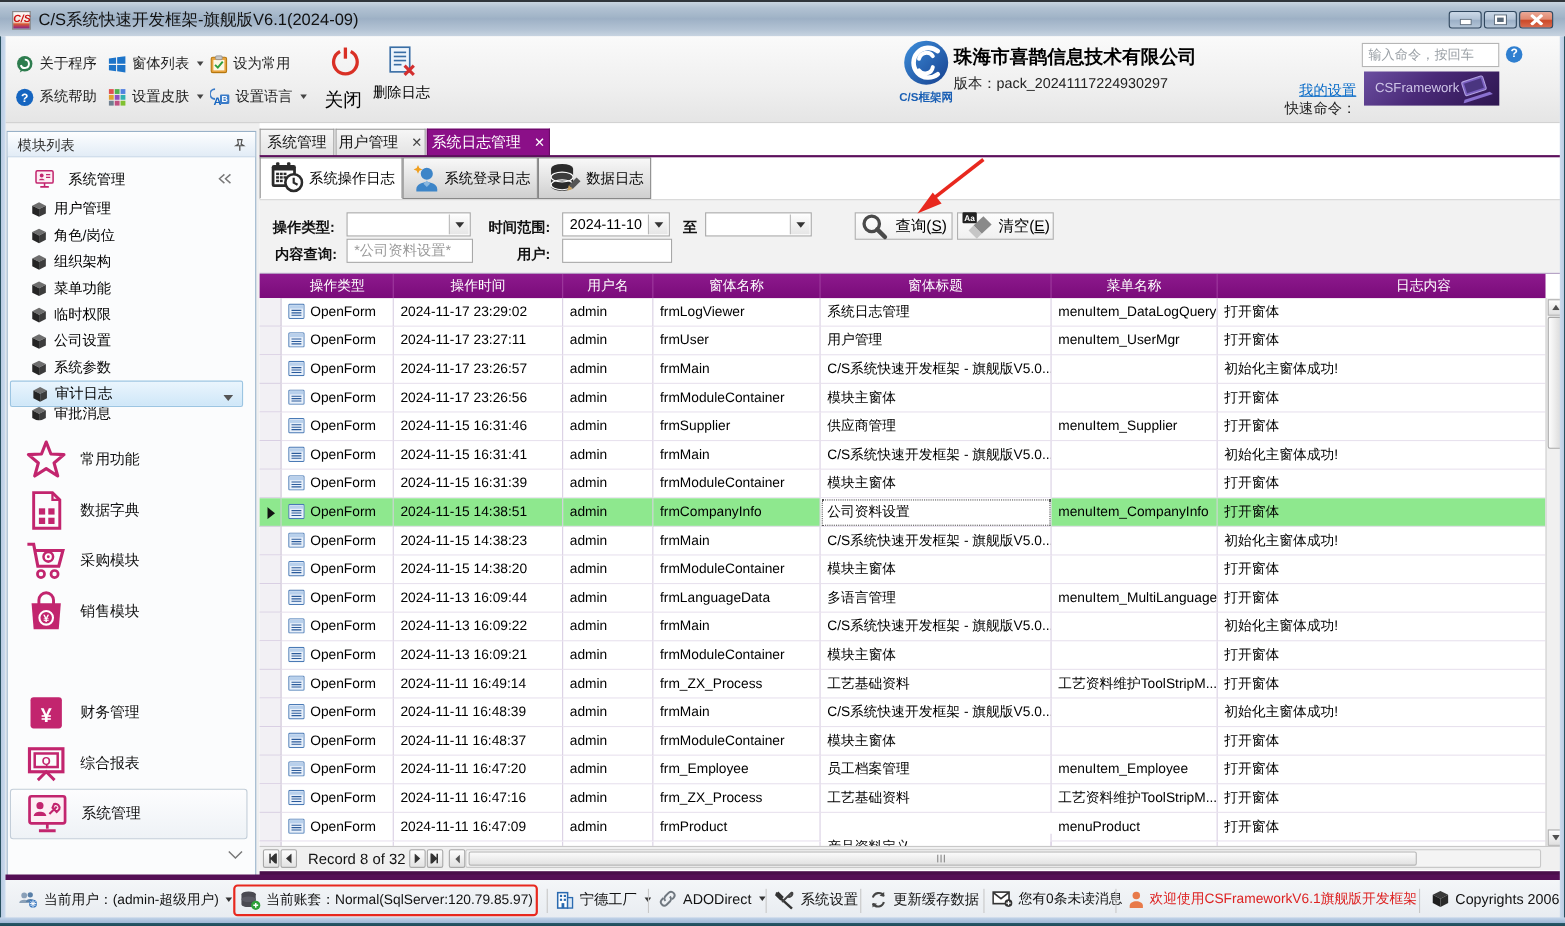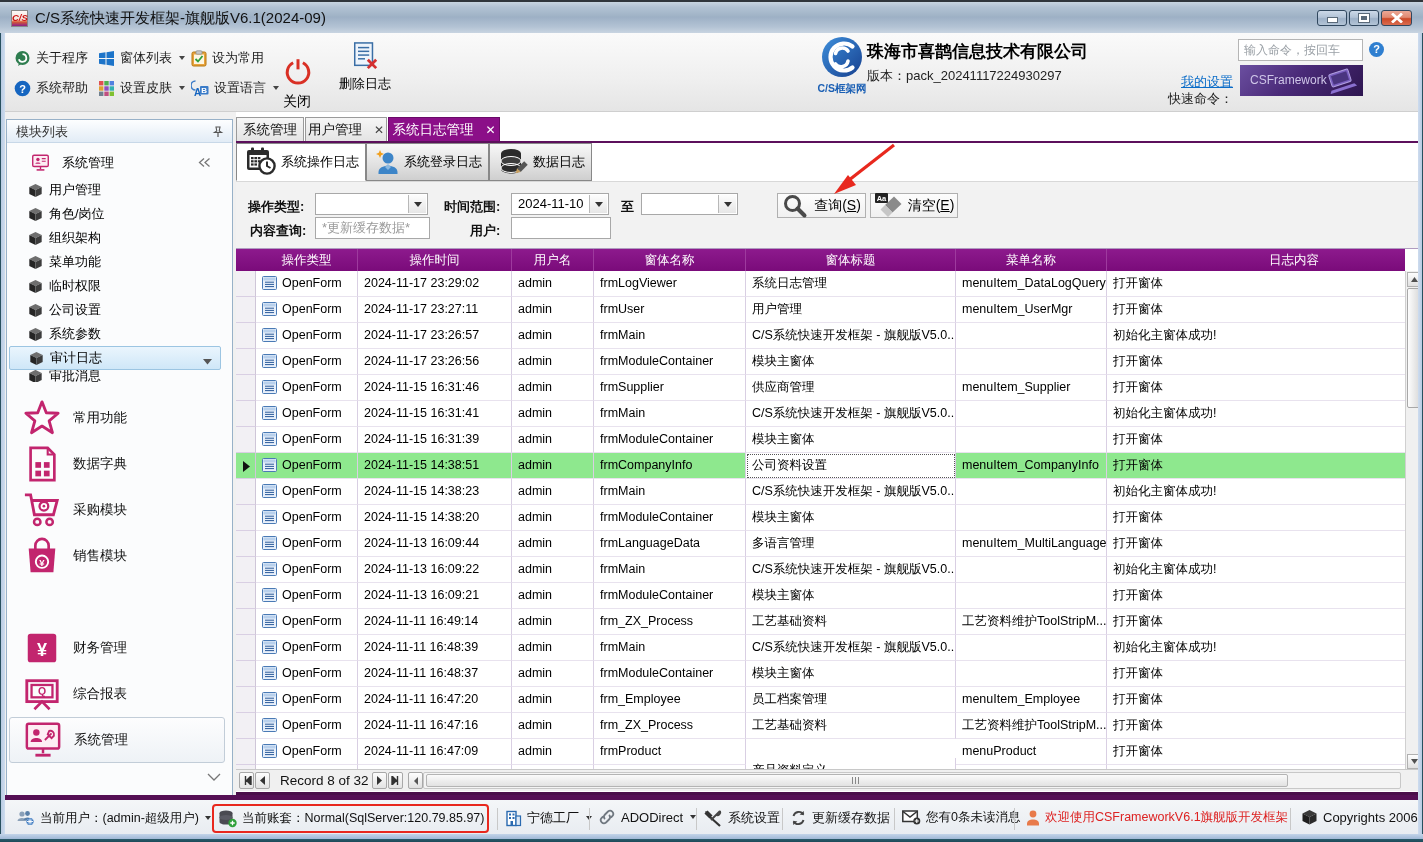--- a/index.html
+++ b/index.html
@@ -20,21 +20,21 @@
 #apptitle { left:35px; top:9px; font-size:15px; color:#111; }
 .winbtn { top:10px; height:16px; border:1px solid #30475e; border-radius:3px; background:linear-gradient(180deg,#ccd9e8 0,#b2c3d6 45%,#9cb0c7 55%,#b4c5d7 100%); display:flex; align-items:center; justify-content:center; }
 #btn-min { left:1317px; width:30px; }
 #btn-max { left:1349px; width:30px; }
 #btn-close { left:1381px; width:31px; background:linear-gradient(180deg,#eba795 0,#e08a72 45%,#cc4928 55%,#d96c50 100%); }
 
 
 #toolbar { left:5px; top:33px; width:1413px; height:79px; background:linear-gradient(180deg,#fafafa 0,#efefef 60%,#e5e5e5 100%); border-bottom:1px solid #cfcfcf; }
 .tbtn { position:absolute; display:flex; align-items:center; gap:5px; font-size:13px; color:#1e1e1e; }
 .caret { display:inline-block; width:0; height:0; border-left:3.5px solid transparent; border-right:3.5px solid transparent; border-top:4px solid #444; margin-left:2px; }
-#bigclose { position:absolute; left:278px; top:24px; width:46px; text-align:left; font-size:14px; }
+#bigclose { position:absolute; left:278px; top:8px; width:46px; text-align:right; font-size:17px; }
 #bigdel { position:absolute; left:330px; top:8px; width:60px; text-align:center; font-size:13px; }
 
 
 #clogo { left:814px; top:35px; }
 #cname { left:867px; top:40px; font-size:17px; font-weight:bold; color:#000; }
 #cver { left:867px; top:67px; font-size:13px; color:#222; }
 #qcmd-label { left:1168px; top:44px; font-size:13px; color:#222;margin-top:46px; }
 #qcmd-input { left:1238px; top:39px; width:125px; height:22px; border:1px solid #b5b5b5; background:#fff; color:#9aa0a6; font-size:12px; line-height:20px; padding-left:5px; }
 #qcmd-q { left:1369px; top:42px; width:15px; height:15px; border-radius:50%; background:#2f7fd0; color:#fff; font-size:11px; font-weight:bold; text-align:center; line-height:15px; }
 #mysettings { left:1181px; top:73px; font-size:13px; color:#0a6cc8; text-decoration:underline; }
@@ -352,21 +352,21 @@
       <div class="fctl" style="left:79px;top:11px;width:113px;">
           <span class="ddbtn"></span>
         </div>
       <div class="flabel" style="left:208px;top:16px;">时间范围:</div>
       <div class="fctl" style="left:275px;top:11px;width:98px;">2024-11-10<span class="ddbtn"></span></div>
       <div class="flabel" style="left:385px;top:16px;">至</div>
       <div class="fctl" style="left:405px;top:11px;width:97px;">
           <span class="ddbtn"></span>
         </div>
       <div class="flabel" style="left:14px;top:40px;">内容查询:</div>
-      <div class="fctl" style="left:79px;top:35px;width:115px;color:#9a9a9a;">*更新缓存数据*</div>
+      <div class="fctl" style="left:79px;top:35px;width:115px;color:#9a9a9a;">*公司资料设置*</div>
       <div class="flabel" style="left:234px;top:40px;">用户:</div>
       <div class="fctl" style="left:275px;top:35px;width:100px;"></div>
       <div class="fbtn" style="left:541px;top:11px;width:89px;">
           <svg width="26" height="26" viewBox="0 0 26 26">
             <circle cx="10.5" cy="10.5" r="7" fill="none" stroke="#4a4a4a" stroke-width="3"></circle>
             <line x1="15.5" y1="15.5" x2="22.5" y2="22.5" stroke="#4a4a4a" stroke-width="4" stroke-linecap="round"></line>
           </svg>
           <span>查询(<u>S</u>)</span>
         </div>
       <div class="fbtn" style="left:634px;top:11px;width:88px;">

